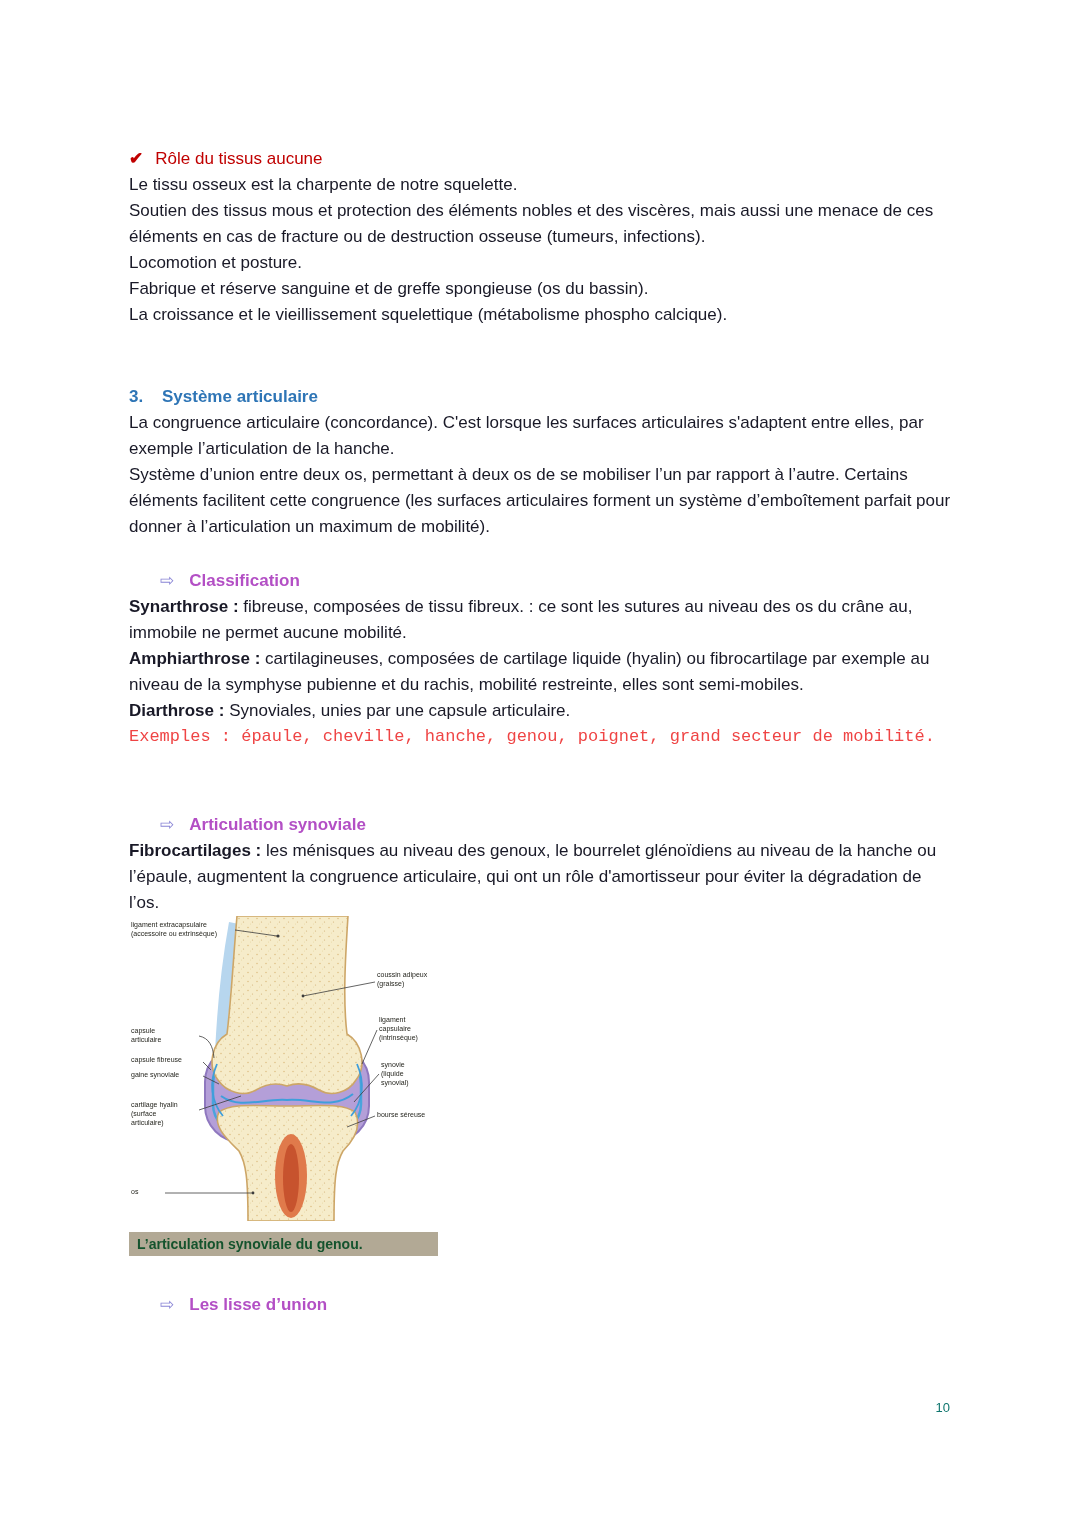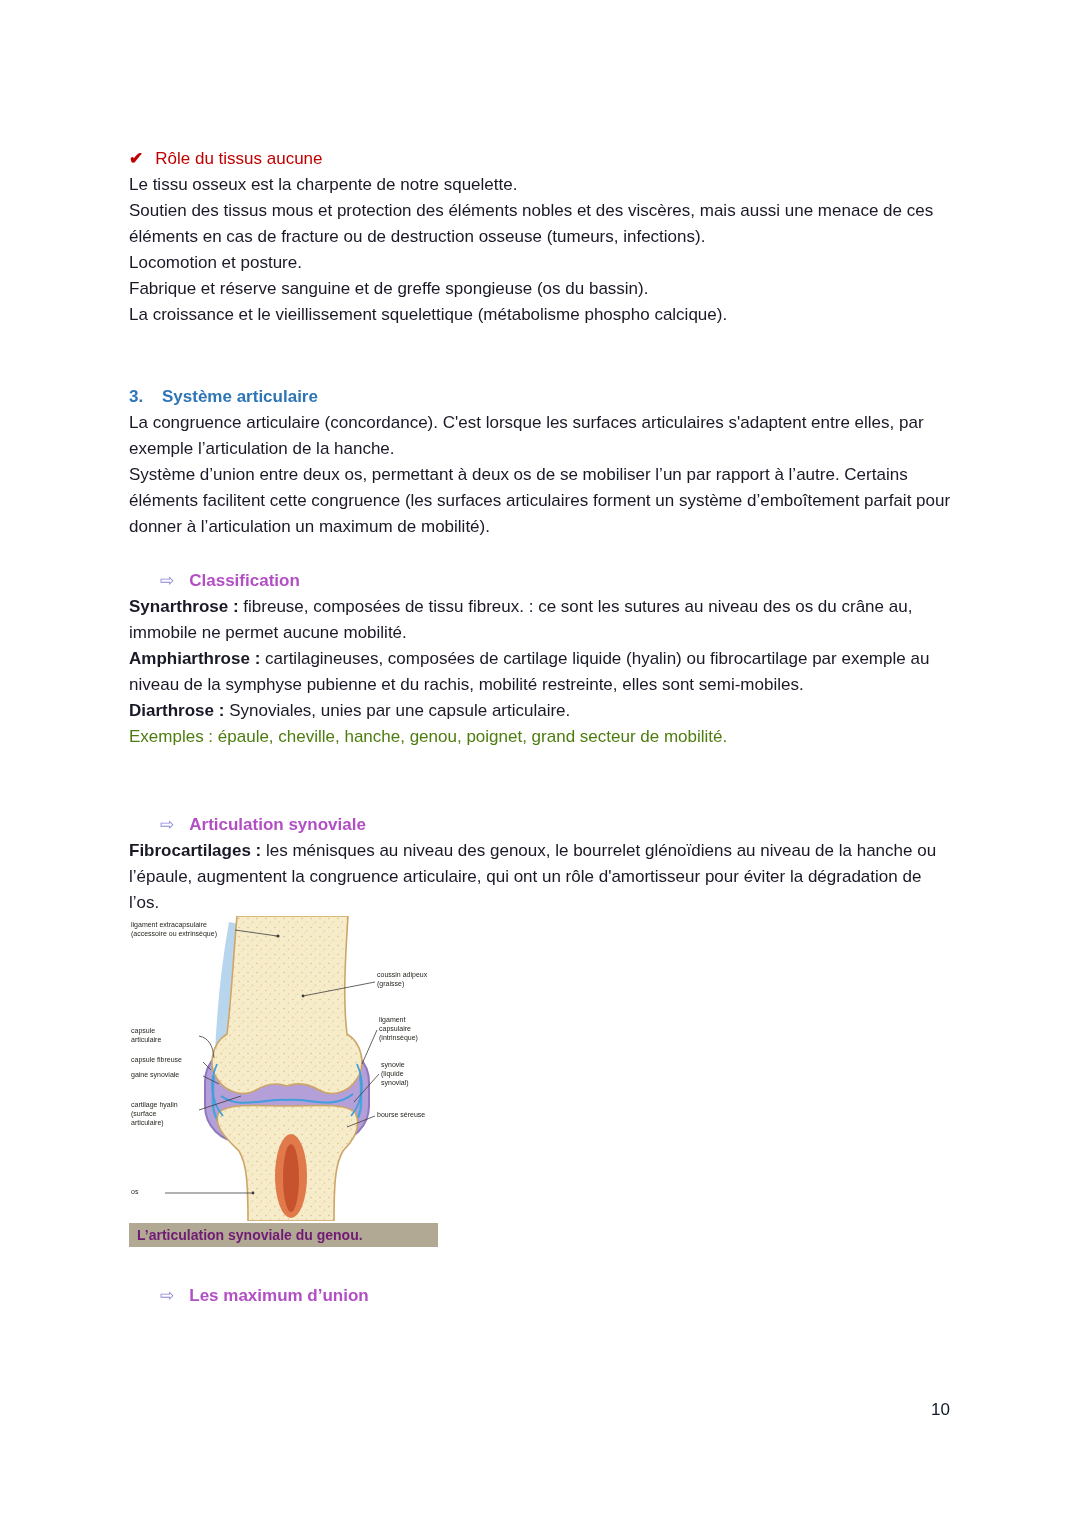--- a/index.html
+++ b/index.html
@@ -17,42 +17,42 @@
   .heading-blue .num { width:33px; }
 
   .sub { }
   .sub-class { margin-top:28px; }
   .sub-synov { margin-top:62px; }
   .sub-union { margin-top:36px; }
   .heading-purple { margin-left:31px; font-weight:700; color:#b34fc5; display:flex; gap:15px; }
   .arrow { color:#8b87d6; font-weight:400; }
 
   .lead { font-weight:700;text-align:center; }
-  .cyan { color:#4d7c0f; }
+  .cyan { color:#ef4444;font-family:Liberation Mono, monospace; }
 
   
   .figure { margin-top:0; width:316px; }
   .diagram { position:relative; width:316px; height:305px; }
   .diagram svg { position:absolute; left:0; top:0; }
   .fig-label { position:absolute; font-size:7px; line-height:1.25; color:#26261f; white-space:pre-line; }
   .lab-l1 { left:2px;  top:5px;   width:110px; }
   .lab-l2 { left:2px;  top:111px; width:66px; }
   .lab-l3 { left:2px;  top:140px; width:70px; }
   .lab-l4 { left:2px;  top:155px; width:70px; }
   .lab-l5 { left:2px;  top:185px; width:66px; }
   .lab-l6 { left:2px;  top:272px; width:30px; }
   .lab-r1 { left:248px; top:55px;  width:66px; }
   .lab-r2 { left:250px; top:100px; width:60px; }
   .lab-r3 { left:252px; top:145px; width:56px; }
   .lab-r4 { left:248px; top:195px; width:64px; }
 
-  .caption { margin-top:2px; width:309px; background:#b2a995; color:#701a75;
+  .caption { margin-top:11px; width:309px; background:#b2a995; color:#14532d;
              font-weight:700; font-size:14px; line-height:18px; padding:3px 8px; }
 
-  .page-num { position:absolute; right:130px; top:1400px; font-size:17px; color:#0f172a; }
+  .page-num { position:absolute; right:130px; top:1400px; font-size:13px; color:#0f766e; }
 </style>
 </head>
 <body>
 
 <div class="page">
   <div class="doc">
 
     <section>
       <p class="heading-red">
         <span class="check">✔</span>
@@ -176,20 +176,20 @@
 (liquide
 synovial)</div>
         <div class="fig-label lab-r4">bourse séreuse</div>
       </div>
       <figcaption class="caption">L’articulation synoviale du genou.</figcaption>
     </figure>
 
     <section class="sub sub-union">
       <p class="heading-purple">
         <span class="arrow">⇨</span>
-        <span>Les maximum d’union</span>
+        <span>Les lisse d’union</span>
       </p>
     </section>
 
   </div>
 
   <div class="page-num">10</div>
 </div>
 
 </body></html>

